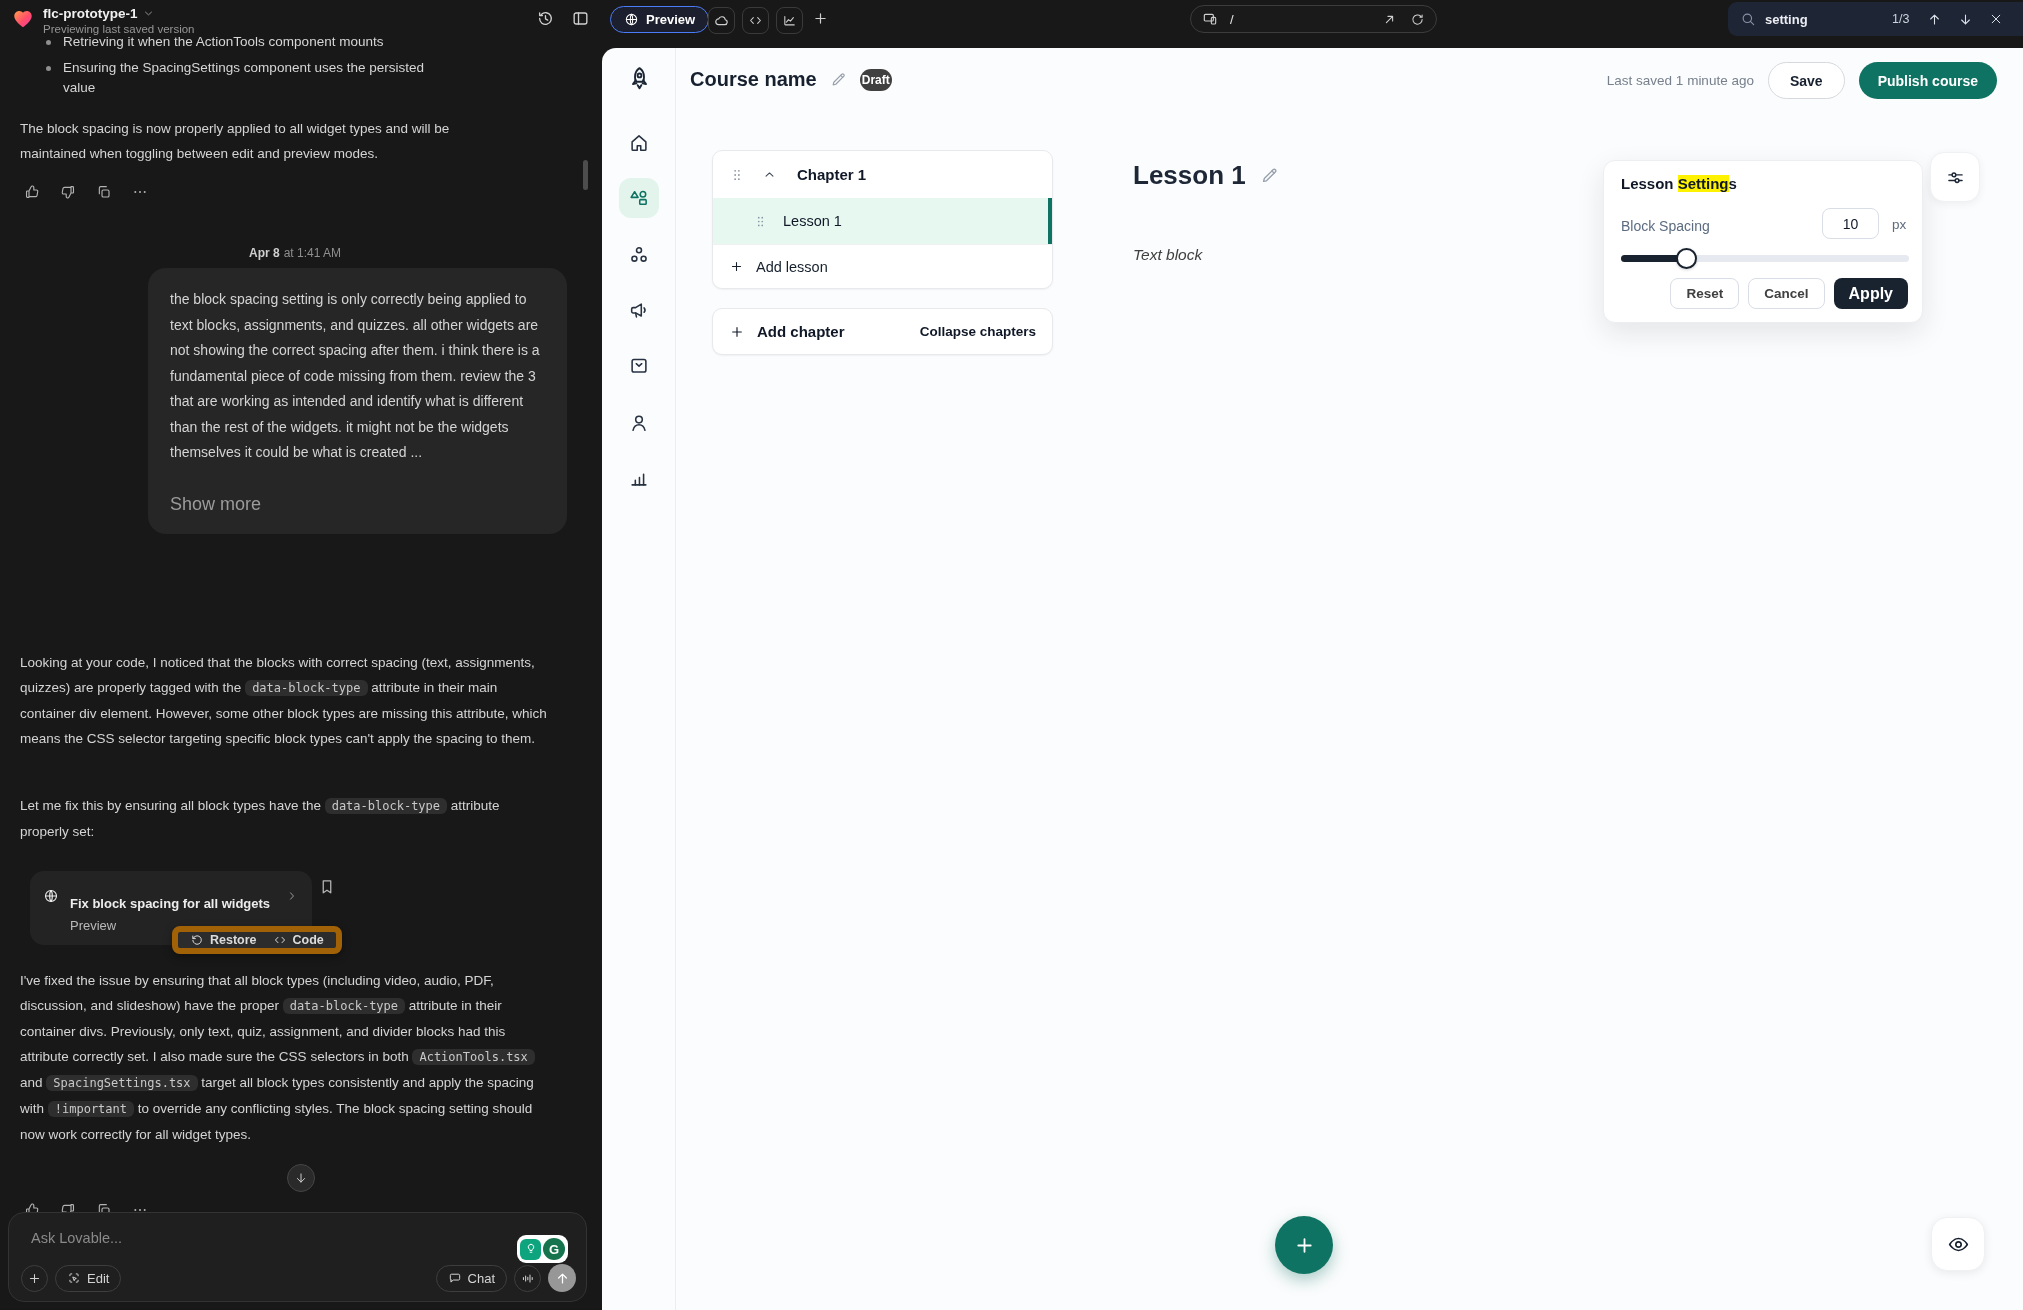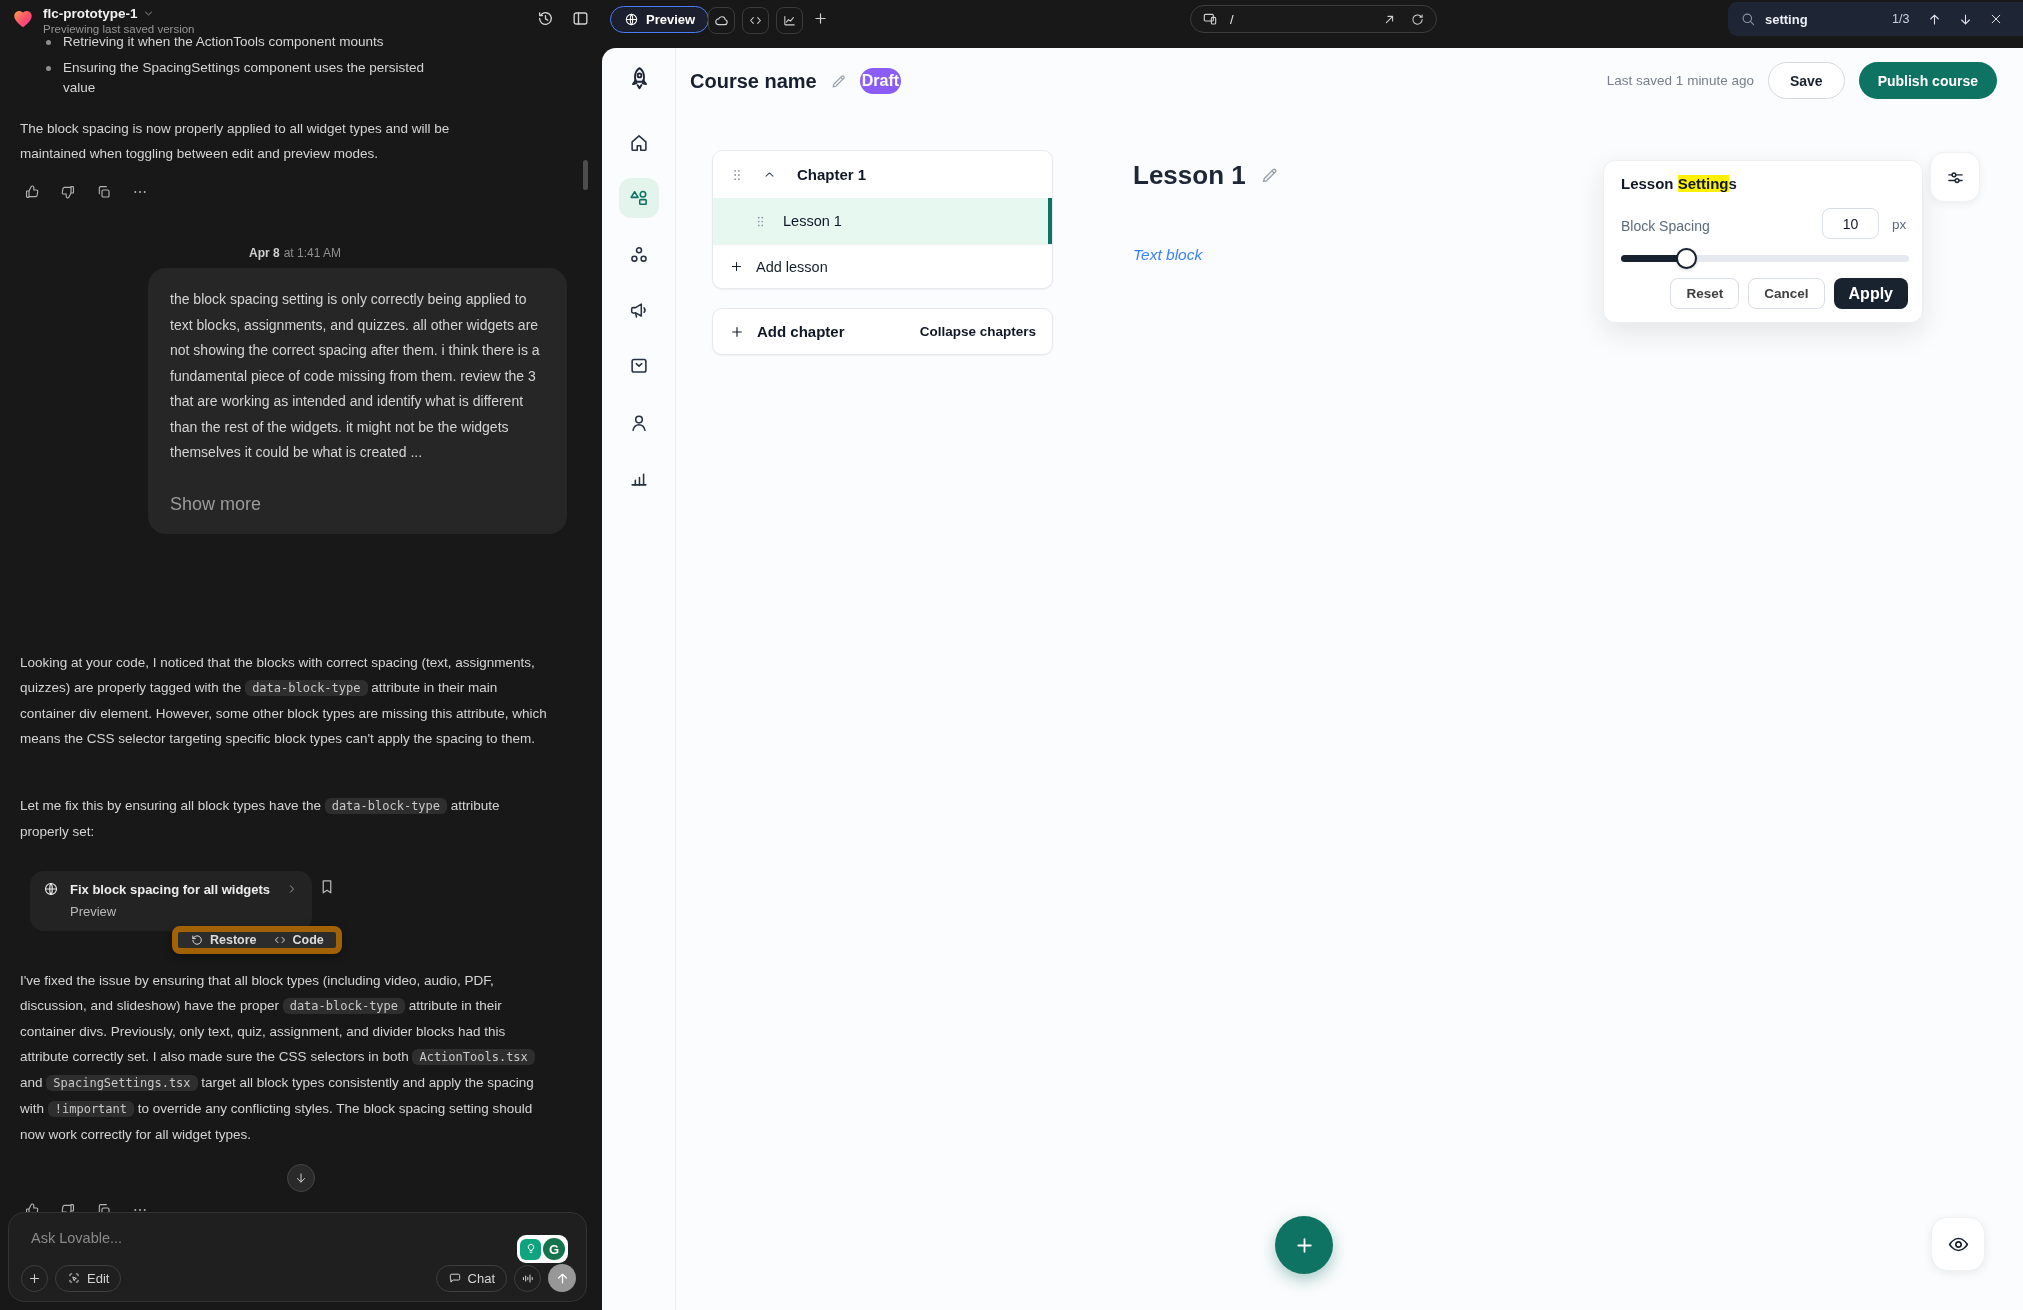--- a/index.html
+++ b/index.html
@@ -48,21 +48,21 @@
   .msg-actions button { display:flex; padding:2px; }
   .chat-scrollbar { position:absolute; left:583px; top:160px; width:5px; height:30px; border-radius:3px; background:#4d4d4d; }
   .timestamp { position:absolute; left:0; top:246px; width:590px; text-align:center; font-size:12px; color:#8f8f8f; }
   .timestamp b { color:#cfcfcf; font-weight:700; margin-right:4px; }
   .bubble { position:absolute; left:148px; top:268px; width:419px; background:#262626; border-radius:18px; padding:19px 22px; }
   .bubble p { font-size:14px; line-height:25.5px; color:#d4d4d4; }
   .show-more { display:inline-block; margin-top:28px; color:#9b9b9b; font-size:18px; cursor:pointer; }
   .action-card { position:absolute; left:30px; top:871px; width:282px; background:#232323; border-radius:14px;
     padding:10px 13px 12px; cursor:pointer; }
   .ac-row { display:flex; align-items:center; gap:11px; color:#ededed; }
-  .ac-title { font-size:13px; font-weight:700; flex:1; }
+  .ac-title { font-size:13px; font-weight:700; flex:1;margin-top:15px; }
   .ac-row .chev { color:#9a9a9a; }
   .ac-sub { margin:7px 0 0 27px; font-size:13px; color:#b9b9b9; }
   .bookmark-btn { position:absolute; left:318px; top:878px; color:#b5b5b5; }
   .restore-bar { position:absolute; left:172px; top:926px; height:28px; background:#2c2c2c; border:6px solid #a16207;
     border-radius:8px; display:flex; align-items:center; padding:0 12px; gap:16px; box-shadow:0 3px 8px rgba(0,0,0,.35); }
   .restore-bar button { display:flex; align-items:center; gap:6px; color:#dcdcdc; font-size:12.5px; font-weight:600; }
   .scroll-down { position:absolute; left:287px; top:1164px; width:28px; height:28px; border-radius:50%;
     background:#2a2a2a; border:1px solid #454545; display:flex; align-items:center; justify-content:center; color:#cfcfcf; }
   .chat-input { position:absolute; left:8px; top:1212px; width:579px; height:90px; background:#1f1f1f;
     border:1px solid #333; border-radius:16px; }
@@ -88,21 +88,21 @@
   .preview { position:absolute; left:602px; top:48px; width:1421px; height:1262px; background:#fbfcfd;
     border-top-left-radius:14px; overflow:hidden; }
   .rail { position:absolute; left:0; top:0; width:74px; height:100%; border-right:1px solid #ebedf0; }
   .rail-logo { position:absolute; left:24px; top:17px; color:#1c2736; }
   .rail-btn { position:absolute; left:17px; width:40px; height:40px; border-radius:12px; color:#273242;
     display:flex; align-items:center; justify-content:center; }
   .rail-btn.active { background:#e2f4eb; color:#0e7362; }
   .app-title-row { position:absolute; left:88px; top:20px; display:flex; align-items:center; gap:13px; }
   .app-title-row h1 { font-size:20px; font-weight:700; color:#16202e; }
   .pencil { color:#97a0ac; }
-  .draft { background:#8b5cf6; color:#fff; font-size:16px; font-weight:700; padding:4px 2px; border-radius:13px; }
+  .draft { background:#404040; color:#fff; font-size:12px; font-weight:700; padding:4px 2px; border-radius:13px; }
   .header-right { position:absolute; right:26px; top:14px; display:flex; align-items:center; gap:14px; }
   .saved { color:#77808c; font-size:13.5px; }
   .save-btn { height:37px; padding:0 21px; border-radius:19px; border:1px solid #d5d9dd; background:#fff;
     font-size:14px; font-weight:600; color:#16202e; }
   .publish-btn { height:37px; padding:0 19px; border-radius:19px; background:#0e7362; color:#fff;
     font-size:14px; font-weight:600; }
   .card { background:#fff; border:1px solid #e7e9ec; border-radius:10px; box-shadow:0 1px 2px rgba(16,24,40,.05); }
   .chapter-card { position:absolute; left:110px; top:102px; width:341px; }
   .ch-head { height:47px; display:flex; align-items:center; padding:0 16px; gap:0; }
   .ch-head .drag { color:#8a94a2; margin-right:17px; cursor:grab; }
@@ -114,21 +114,21 @@
   .lesson-title { font-size:14.5px; color:#101828; }
   .add-lesson { width:100%; height:44px; border-top:1px solid #f0f1f3; display:flex; align-items:center;
     padding-left:16px; gap:12px; color:#15202c; font-size:14.5px; font-weight:500;
     border-radius:0 0 10px 10px; background:#fff; text-align:left; }
   .add-chapter-card { position:absolute; left:110px; top:260px; width:341px; height:47px; display:flex;
     align-items:center; justify-content:space-between; padding:0 16px; }
   .add-ch-left { display:flex; align-items:center; gap:12px; font-size:15px; font-weight:700; color:#101828; }
   .collapse-btn { font-size:13.5px; font-weight:600; color:#101828; }
   .canvas-title { position:absolute; left:531px; top:112px; display:flex; align-items:center; gap:14px; }
   .canvas-title h2 { font-size:26px; font-weight:700; color:#1d2736; }
-  .text-block { position:absolute; left:531px; top:198px; font-size:15.5px; font-style:italic; color:#3b82f6; }
+  .text-block { position:absolute; left:531px; top:198px; font-size:15.5px; font-style:italic; color:#404040; }
   .settings-panel { position:absolute; left:1001px; top:112px; width:320px; height:163px; background:#fff;
     border:1px solid #edeef1; border-radius:12px; box-shadow:0 10px 28px rgba(20,28,40,.10); }
   .sp-title { position:absolute; left:17px; top:14px; font-size:15px; font-weight:700; color:#101828; }
   .sp-title .hl { background:#fff200; }
   .sp-label { position:absolute; left:17px; top:57px; font-size:14px; color:#5c6c80; }
   .sp-input { position:absolute; left:218px; top:47px; width:57px; height:31px; border:1.5px solid #d9dee6;
     border-radius:8px; text-align:center; font-size:14px; color:#101828; font-family:inherit; outline:none; background:#fff; }
   .sp-unit { position:absolute; left:288px; top:56px; font-size:13.5px; color:#5c6c80; }
   .slider { position:absolute; left:17px; top:94px; width:288px; height:7px; background:#e6eaf0; border-radius:4px; cursor:pointer; }
   .slider .fill { position:relative; height:100%; background:#19222f; border-radius:4px; }

